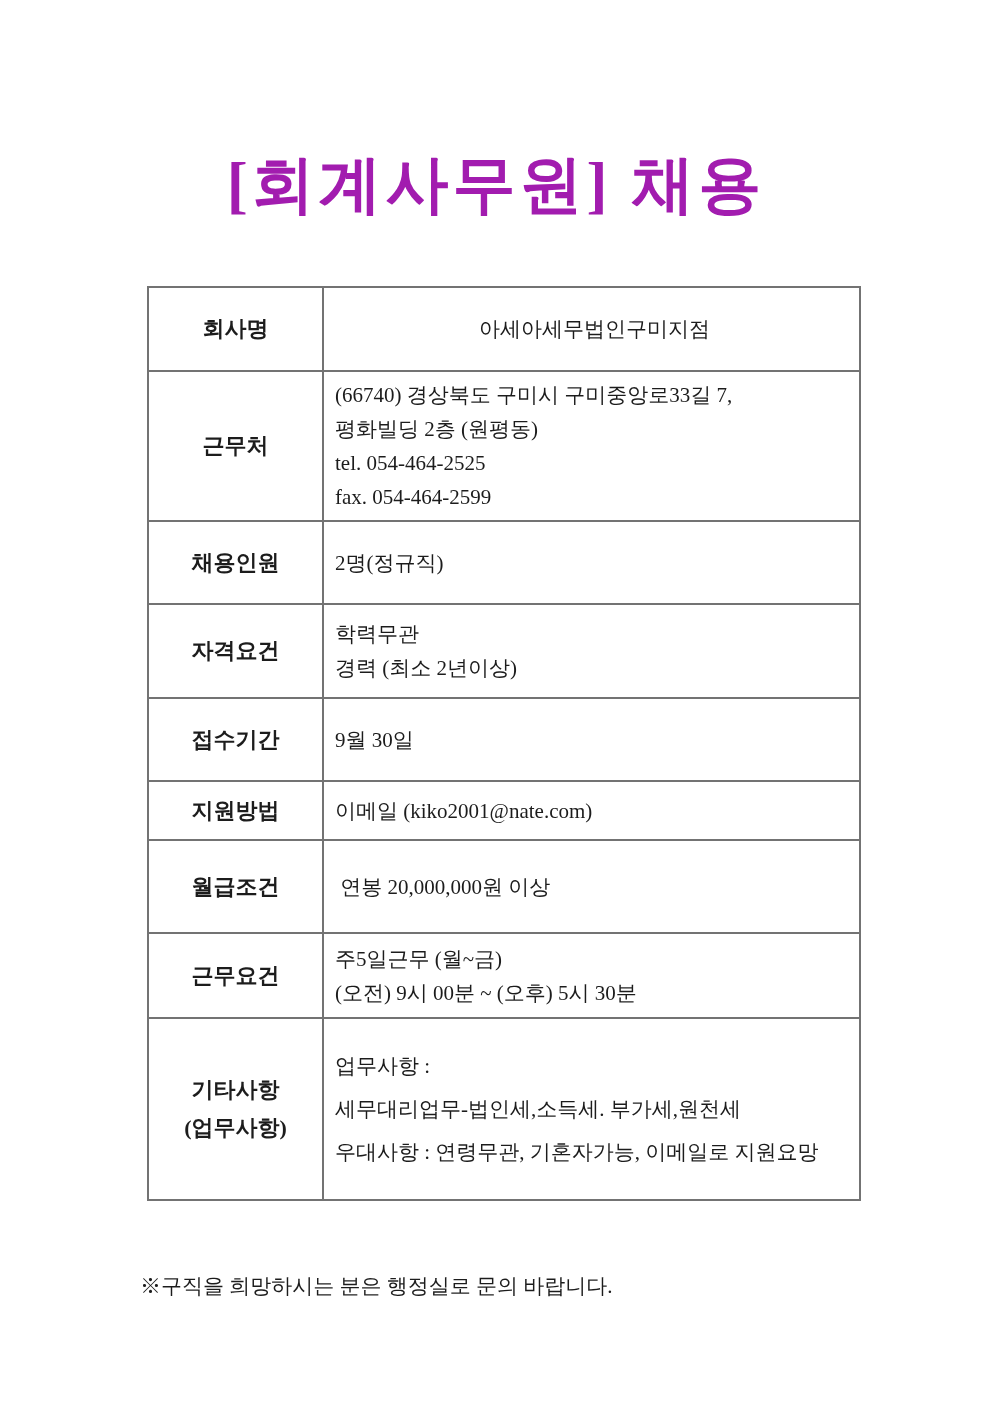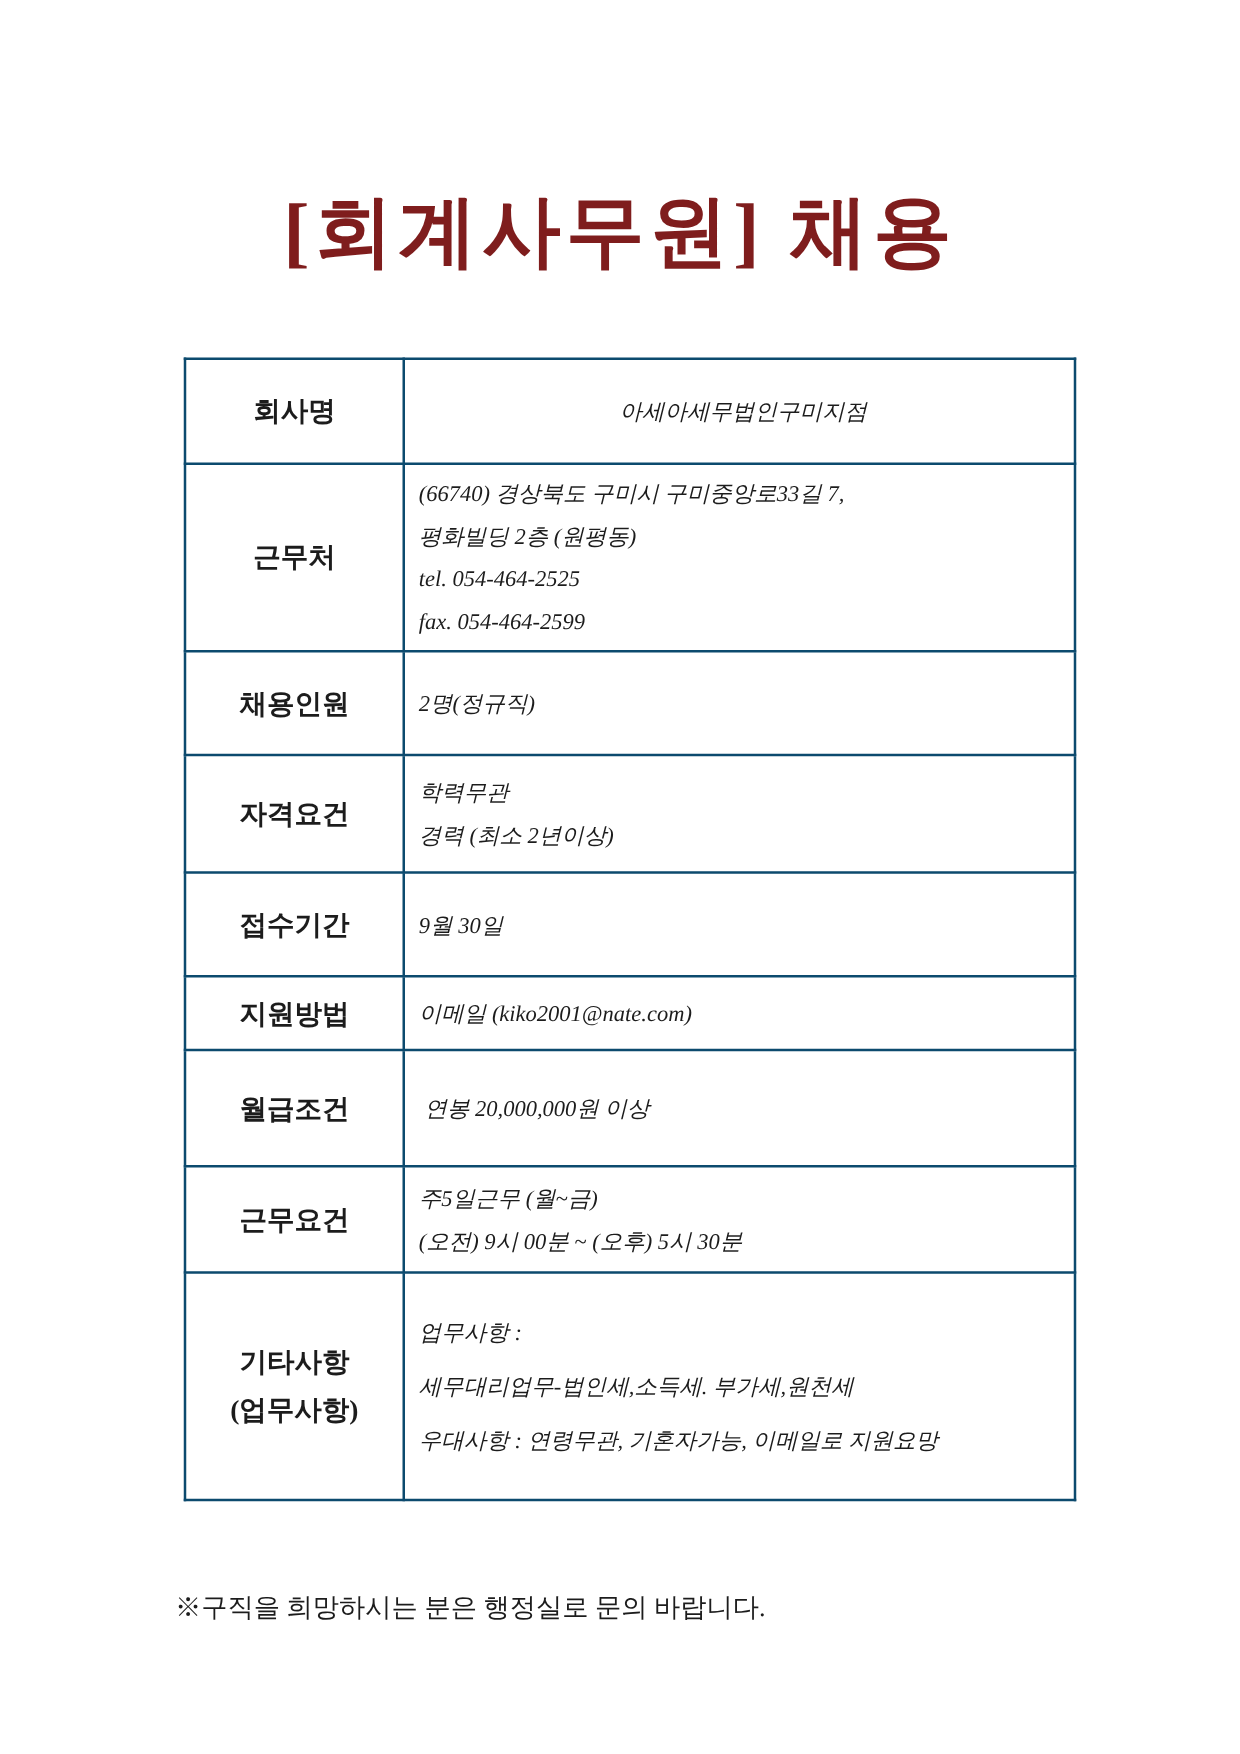--- a/index.html
+++ b/index.html
@@ -16,50 +16,49 @@
   }
   .doc-title {
     position: absolute;
     top: 142px;
     left: 0;
     width: 100%;
     text-align: center;
     font-size: 63px;
     font-weight: 700;
     letter-spacing: 4px;
-    color: #7f1d1d;
+    color: #a21caf;
     white-space: pre-wrap;
   }
   table.job-table {
     position: absolute;
     top: 286px;
     left: 147px;
     width: 714px;
     border-collapse: collapse;
     table-layout: fixed;
   }
   .job-table td {
-    border: 2px solid #0c4a6e;
+    border: 2px solid #737373;
     vertical-align: middle;
     background: #ffffff;
   }
   .label-cell {
     width: 171px;
     text-align: center;
     font-weight: 700;
     font-size: 22px;
   }
   .label-line {
     line-height: 38px;
     white-space: pre-wrap;
   }
   .value-cell {
     padding: 6px 5px 6px 11px;
-    font-size: 18px;
-    font-style: italic;
+    font-size: 21px;
   }
   .cell-line {
     line-height: 34px;
     white-space: pre-wrap;
   }
   
   tr.r0 { height: 84px; }
   tr.r1 { height: 130px; }
   tr.r2 { height: 83px; }
   tr.r3 { height: 94px; }

